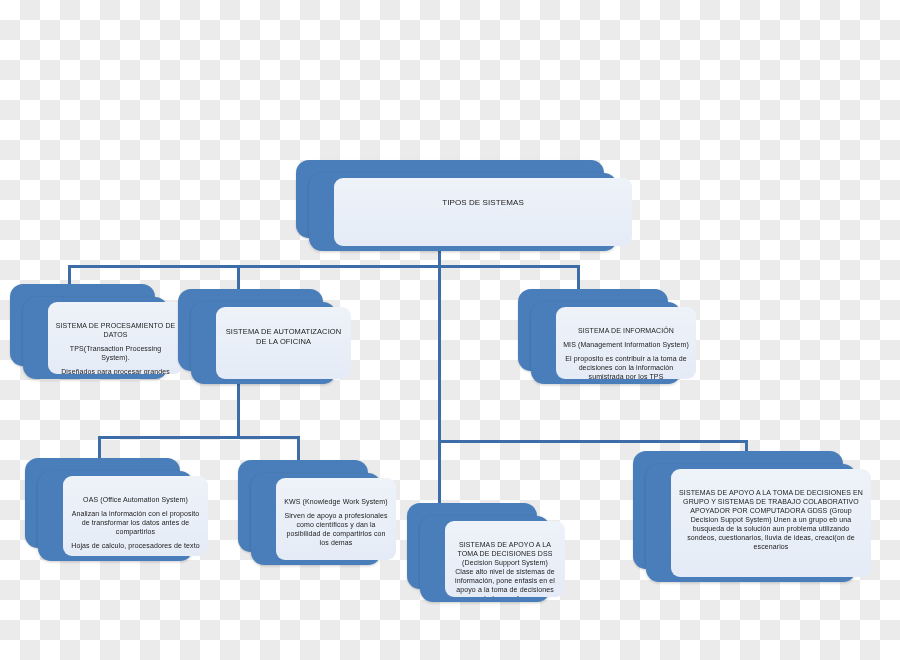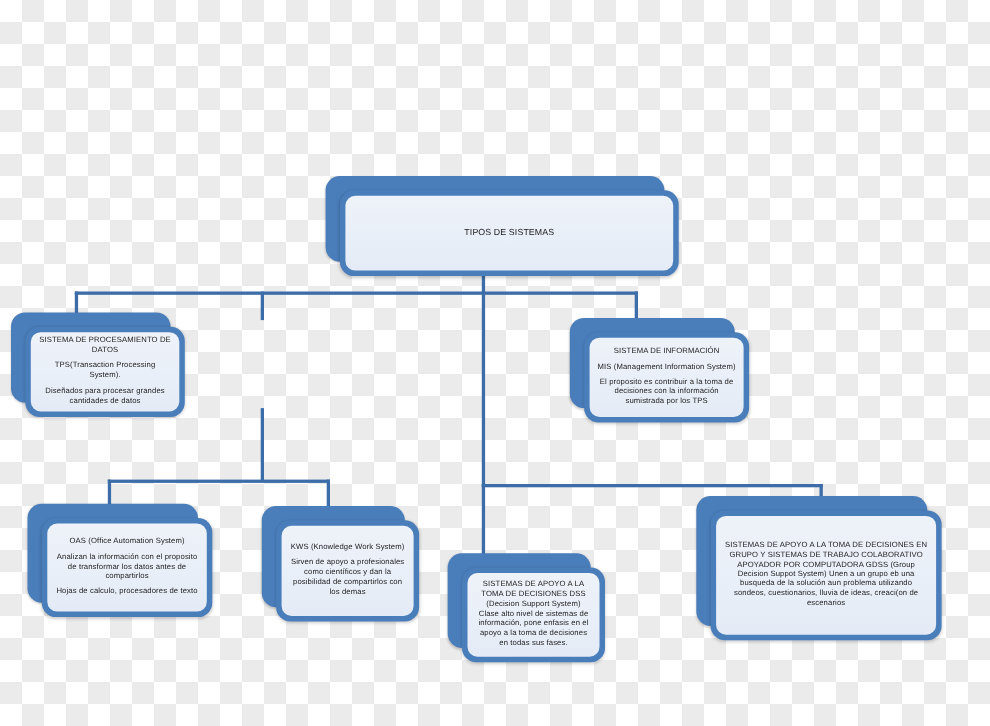--- a/index.html
+++ b/index.html
@@ -65,23 +65,24 @@
   }
   .node .inner {
     width: 100%;
     height: 100%;
     box-sizing: border-box;
     border-radius: 9px;
     background: linear-gradient(180deg, #eef2f9 0%, #e9eff8 55%, #e4ebf6 100%);
     display: flex;
     flex-direction: column;
     align-items: center;
-    justify-content: center;
+    justify-content: flex-start;
     padding: 20px 7px;
     overflow: hidden;
+    margin-left: 20px;
   }
   .node p {
     margin: 0 0 5px 0;
     text-align: center;
     color: #1a1a1a;
     line-height: 1.28;
     letter-spacing: 0.1px;
   }
   .node p:last-child { margin-bottom: 0; }
 
@@ -147,20 +148,28 @@
     <div class="back-card"></div>
     <div class="front-card">
       <div class="inner">
         <p>SISTEMA DE PROCESAMIENTO DE DATOS</p>
         <p>TPS(Transaction Processing System).</p>
         <p>Diseñados para procesar grandes cantidades de datos</p>
       </div>
     </div>
   </div>
 
+  <div class="node" id="node-oficina">
+    <div class="back-card"></div>
+    <div class="front-card">
+      <div class="inner">
+        <p>SISTEMA DE AUTOMATIZACION DE LA OFICINA</p>
+      </div>
+    </div>
+  </div>
 
   <div class="node" id="node-mis">
     <div class="back-card"></div>
     <div class="front-card">
       <div class="inner">
         <p>SISTEMA DE INFORMACIÓN</p>
         <p>MIS (Management Information System)</p>
         <p>El proposito es contribuir a la toma de decisiones con la información sumistrada por los TPS</p>
       </div>
     </div>

